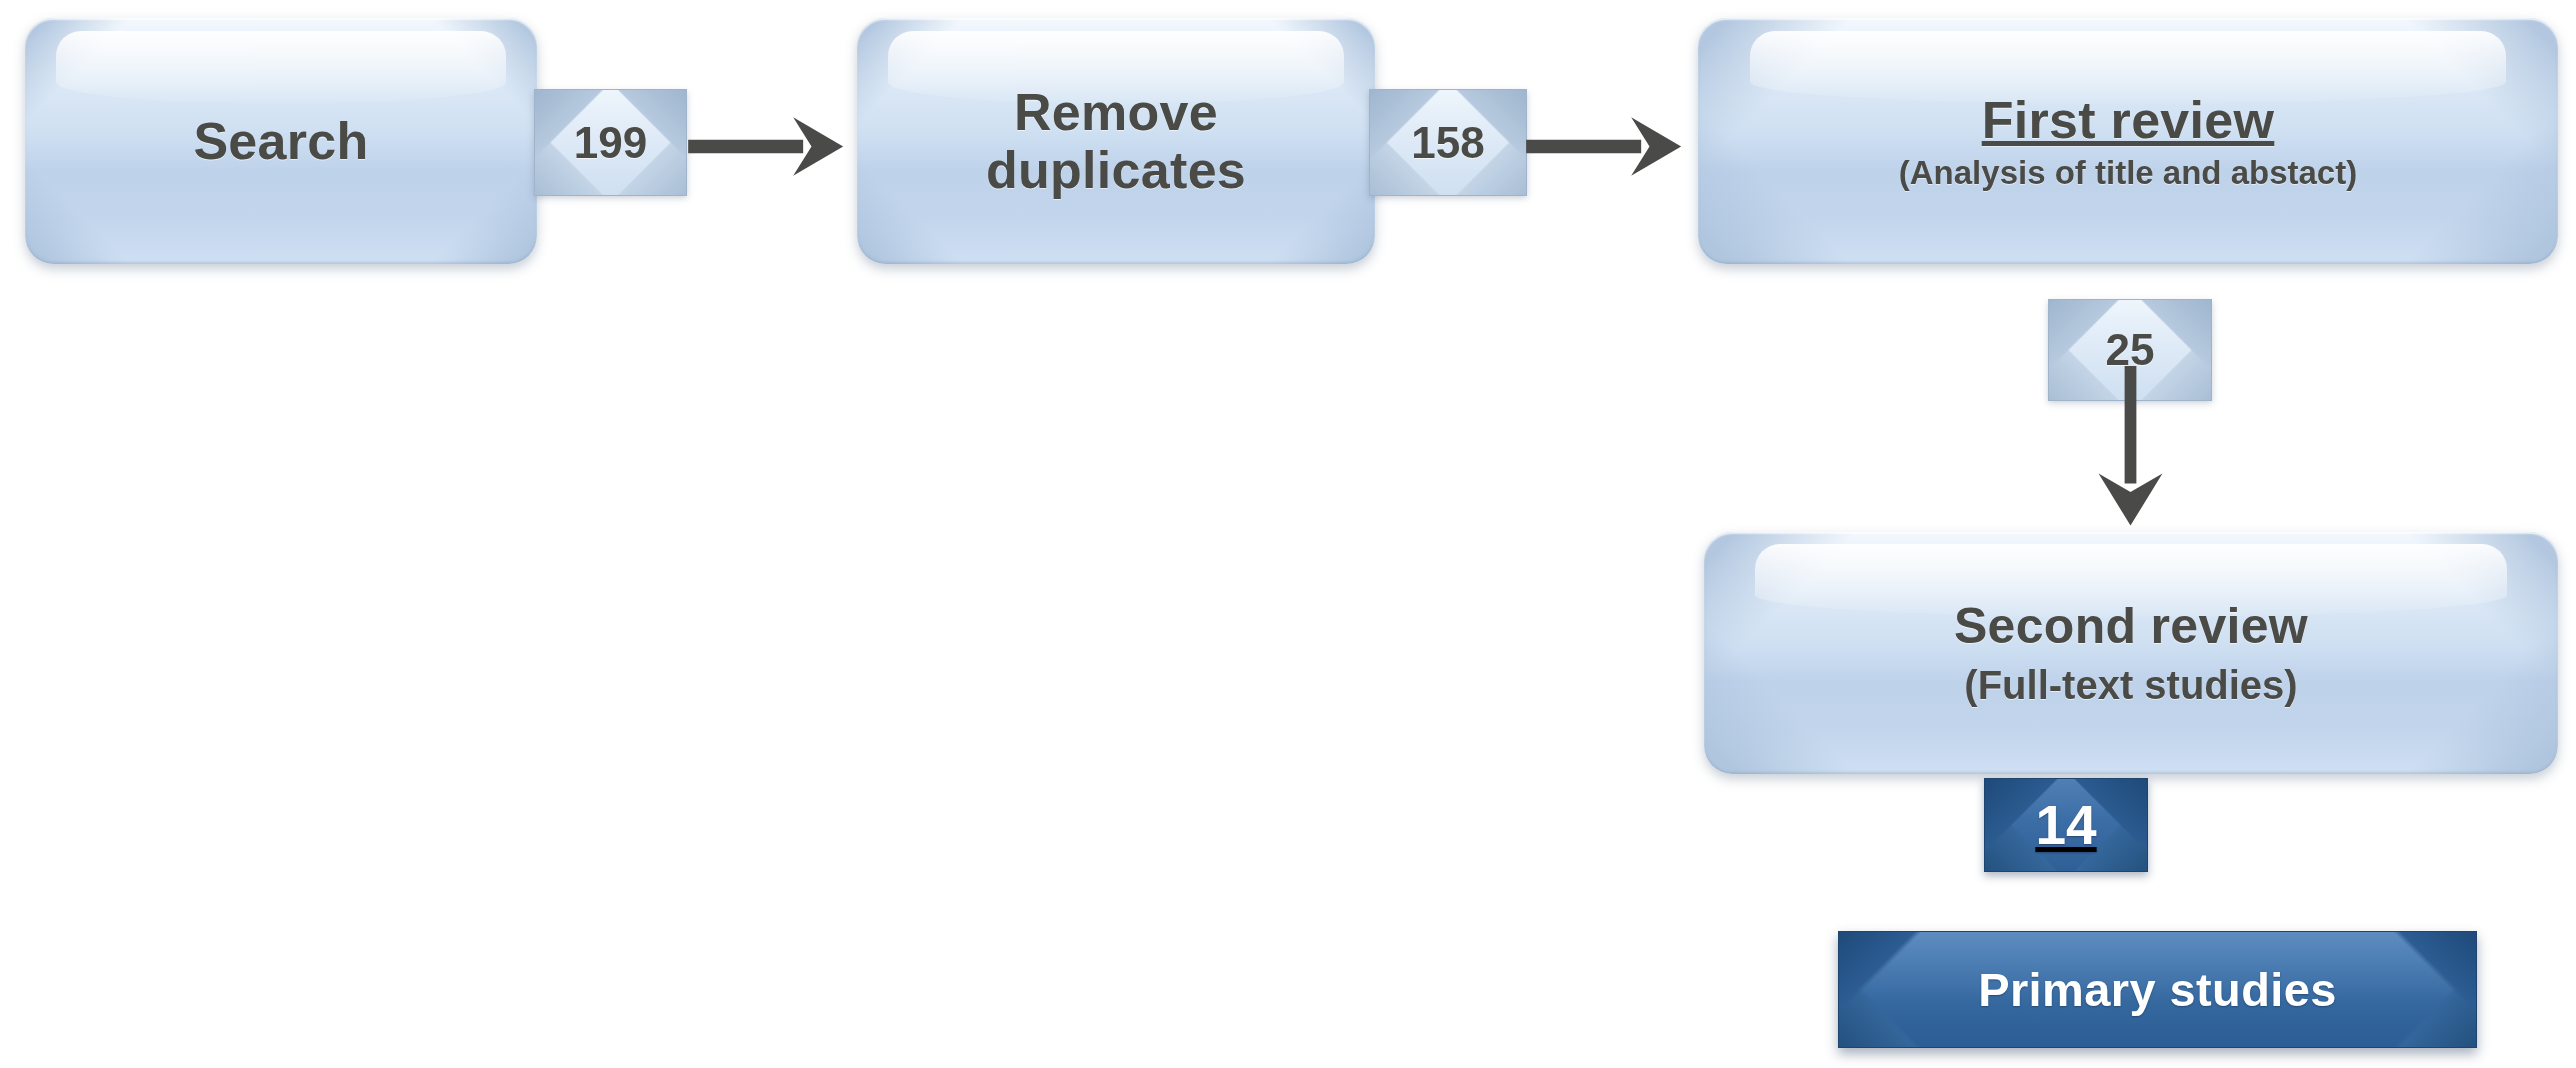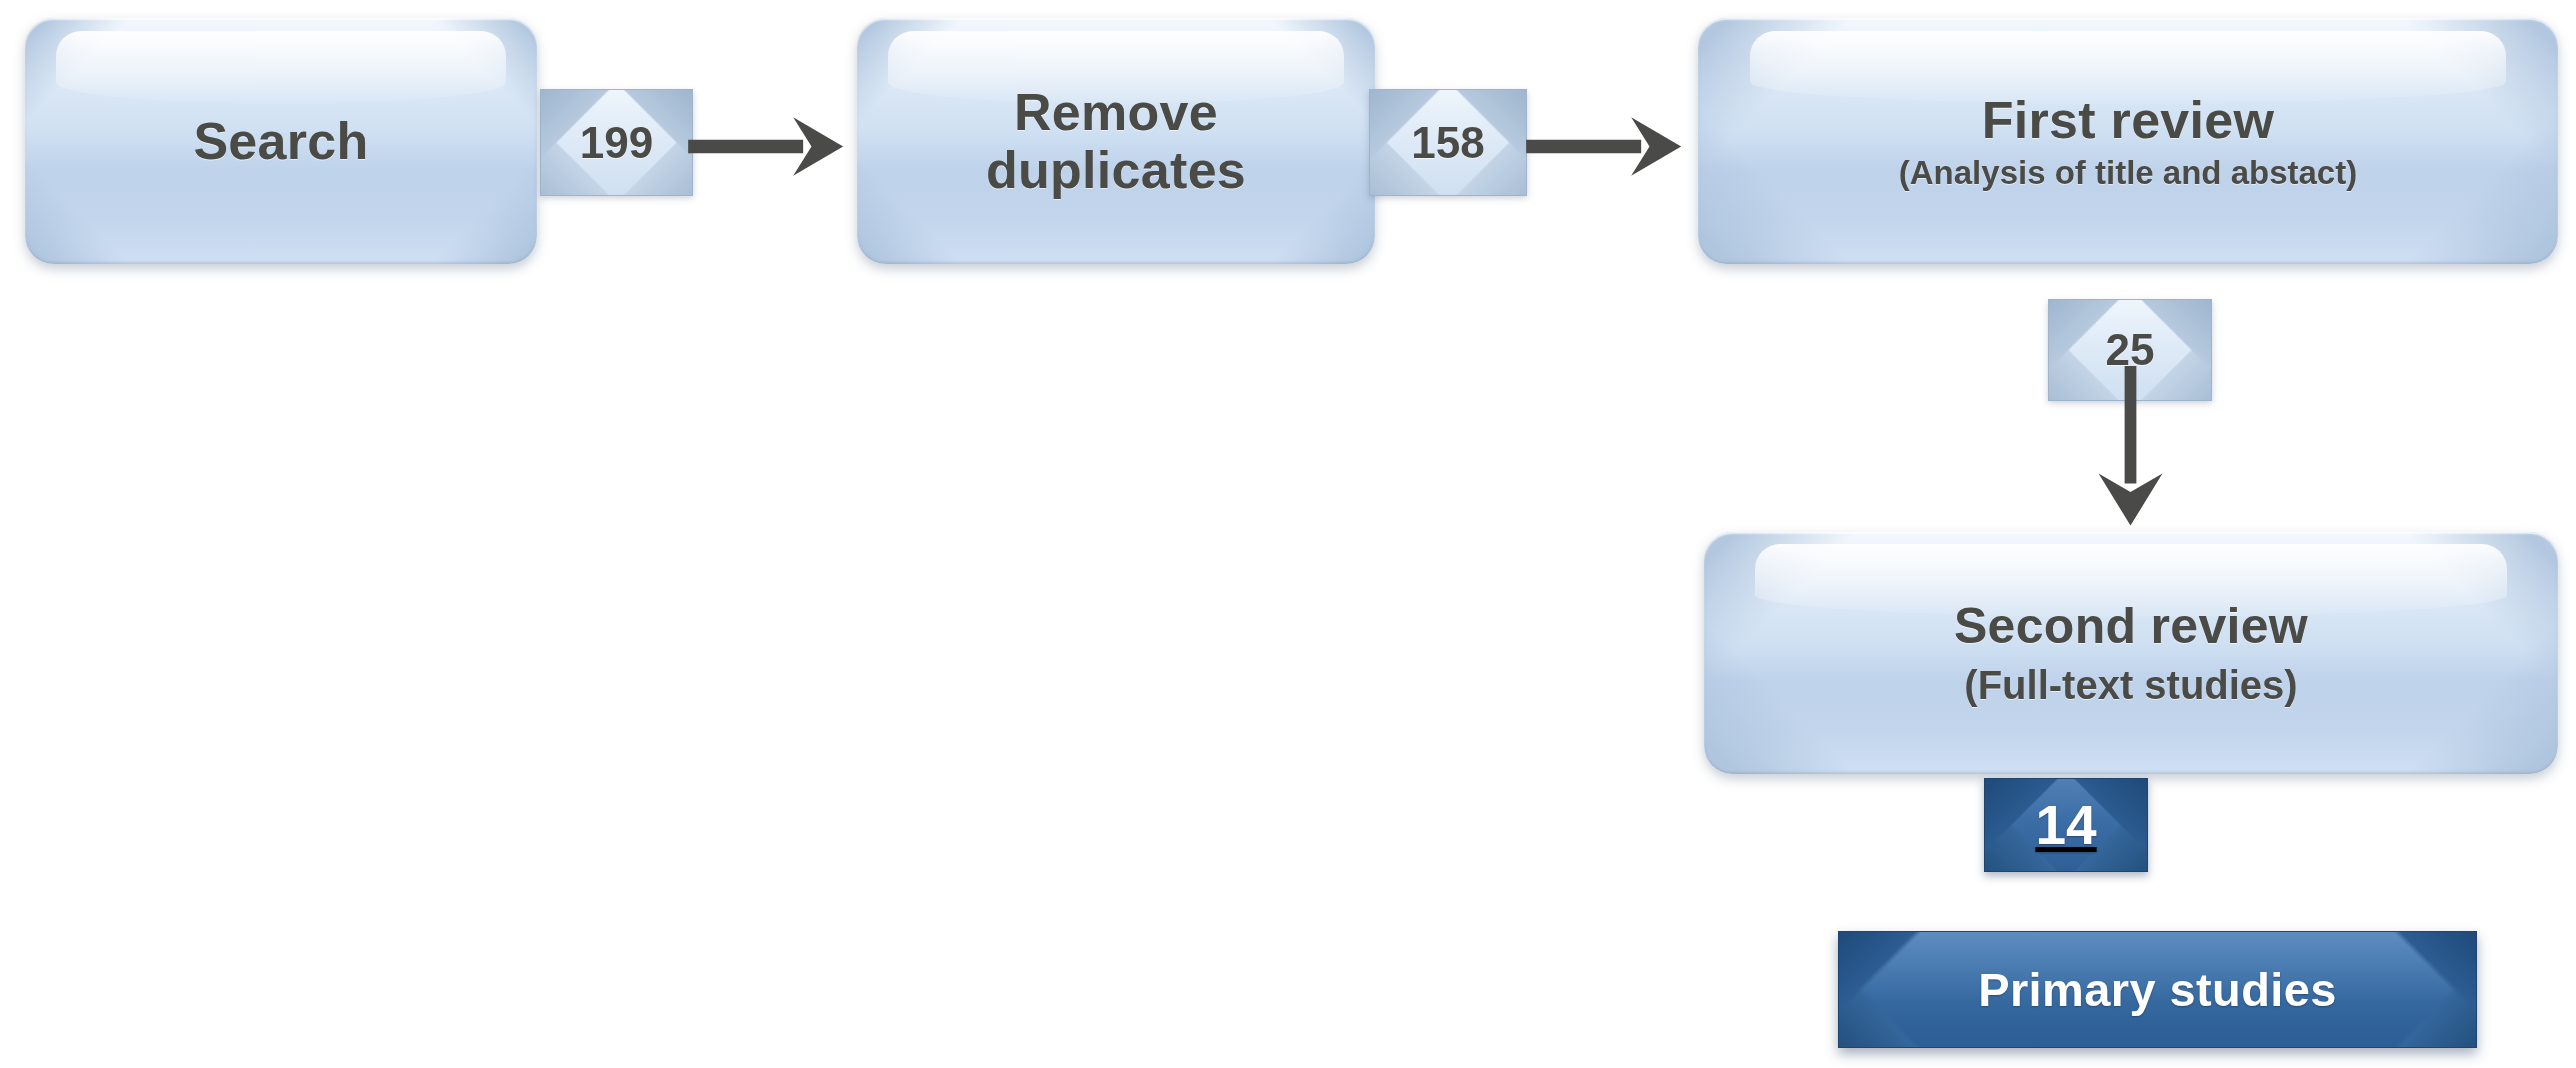--- a/index.html
+++ b/index.html
@@ -57,21 +57,21 @@
     text-shadow:0 0.8px 0 rgba(255,255,255,.55);
   }
 
   #box-search{left:25px;top:18.4px;width:512px;height:246px;}
   #box-search .ttl{font-size:52px;}
 
   #box-dupes{left:857px;top:18.4px;width:518px;height:246px;}
   #box-dupes .ttl{font-size:52px;}
 
   #box-first{left:1698px;top:18.4px;width:860px;height:246px;}
-  #box-first .ttl{font-size:52px;margin-bottom:5px;}
+  #box-first .ttl{font-size:52px;margin-bottom:5px;text-decoration:underline;}
   #box-first .sub{font-size:33px;}
 
   #box-second{left:1704px;top:532px;width:854px;height:242px;}
   #box-second .ttl{font-size:50px;margin-bottom:8.4px;}
   #box-second .sub{font-size:40px;}
 
   
   .count{
     position:absolute;
     box-sizing:border-box;
@@ -83,21 +83,21 @@
       linear-gradient(-45deg,#a9bed5 0%,#c3d4e6 26%,rgba(255,255,255,0) 27%),
       linear-gradient(to bottom,#eef5fc 0%,#dde9f6 50%,#cfe0f2 100%);
     border:0.8px solid #9fb4cb;
     box-shadow:0 3.4px 6.7px rgba(90,110,135,.32);
   }
   .count span{
     position:relative;z-index:3;
     font-weight:bold;color:#4a4a46;
     text-shadow:0 0.8px 0 rgba(255,255,255,.6);
   }
-  #cnt-199{left:534px;top:89px;width:153px;height:107px;margin-left:6px;}
+  #cnt-199{left:534px;top:89px;width:153px;height:107px;}
   #cnt-199 span{font-size:44px;}
   #cnt-158{left:1369px;top:89px;width:158px;height:107px;}
   #cnt-158 span{font-size:44px;}
   #cnt-25{left:2048px;top:265px;width:164px;height:102px;margin-top:34px;}
   #cnt-25 span{font-size:44px;}
 
   
   .count-dark{
     position:absolute;
     box-sizing:border-box;

